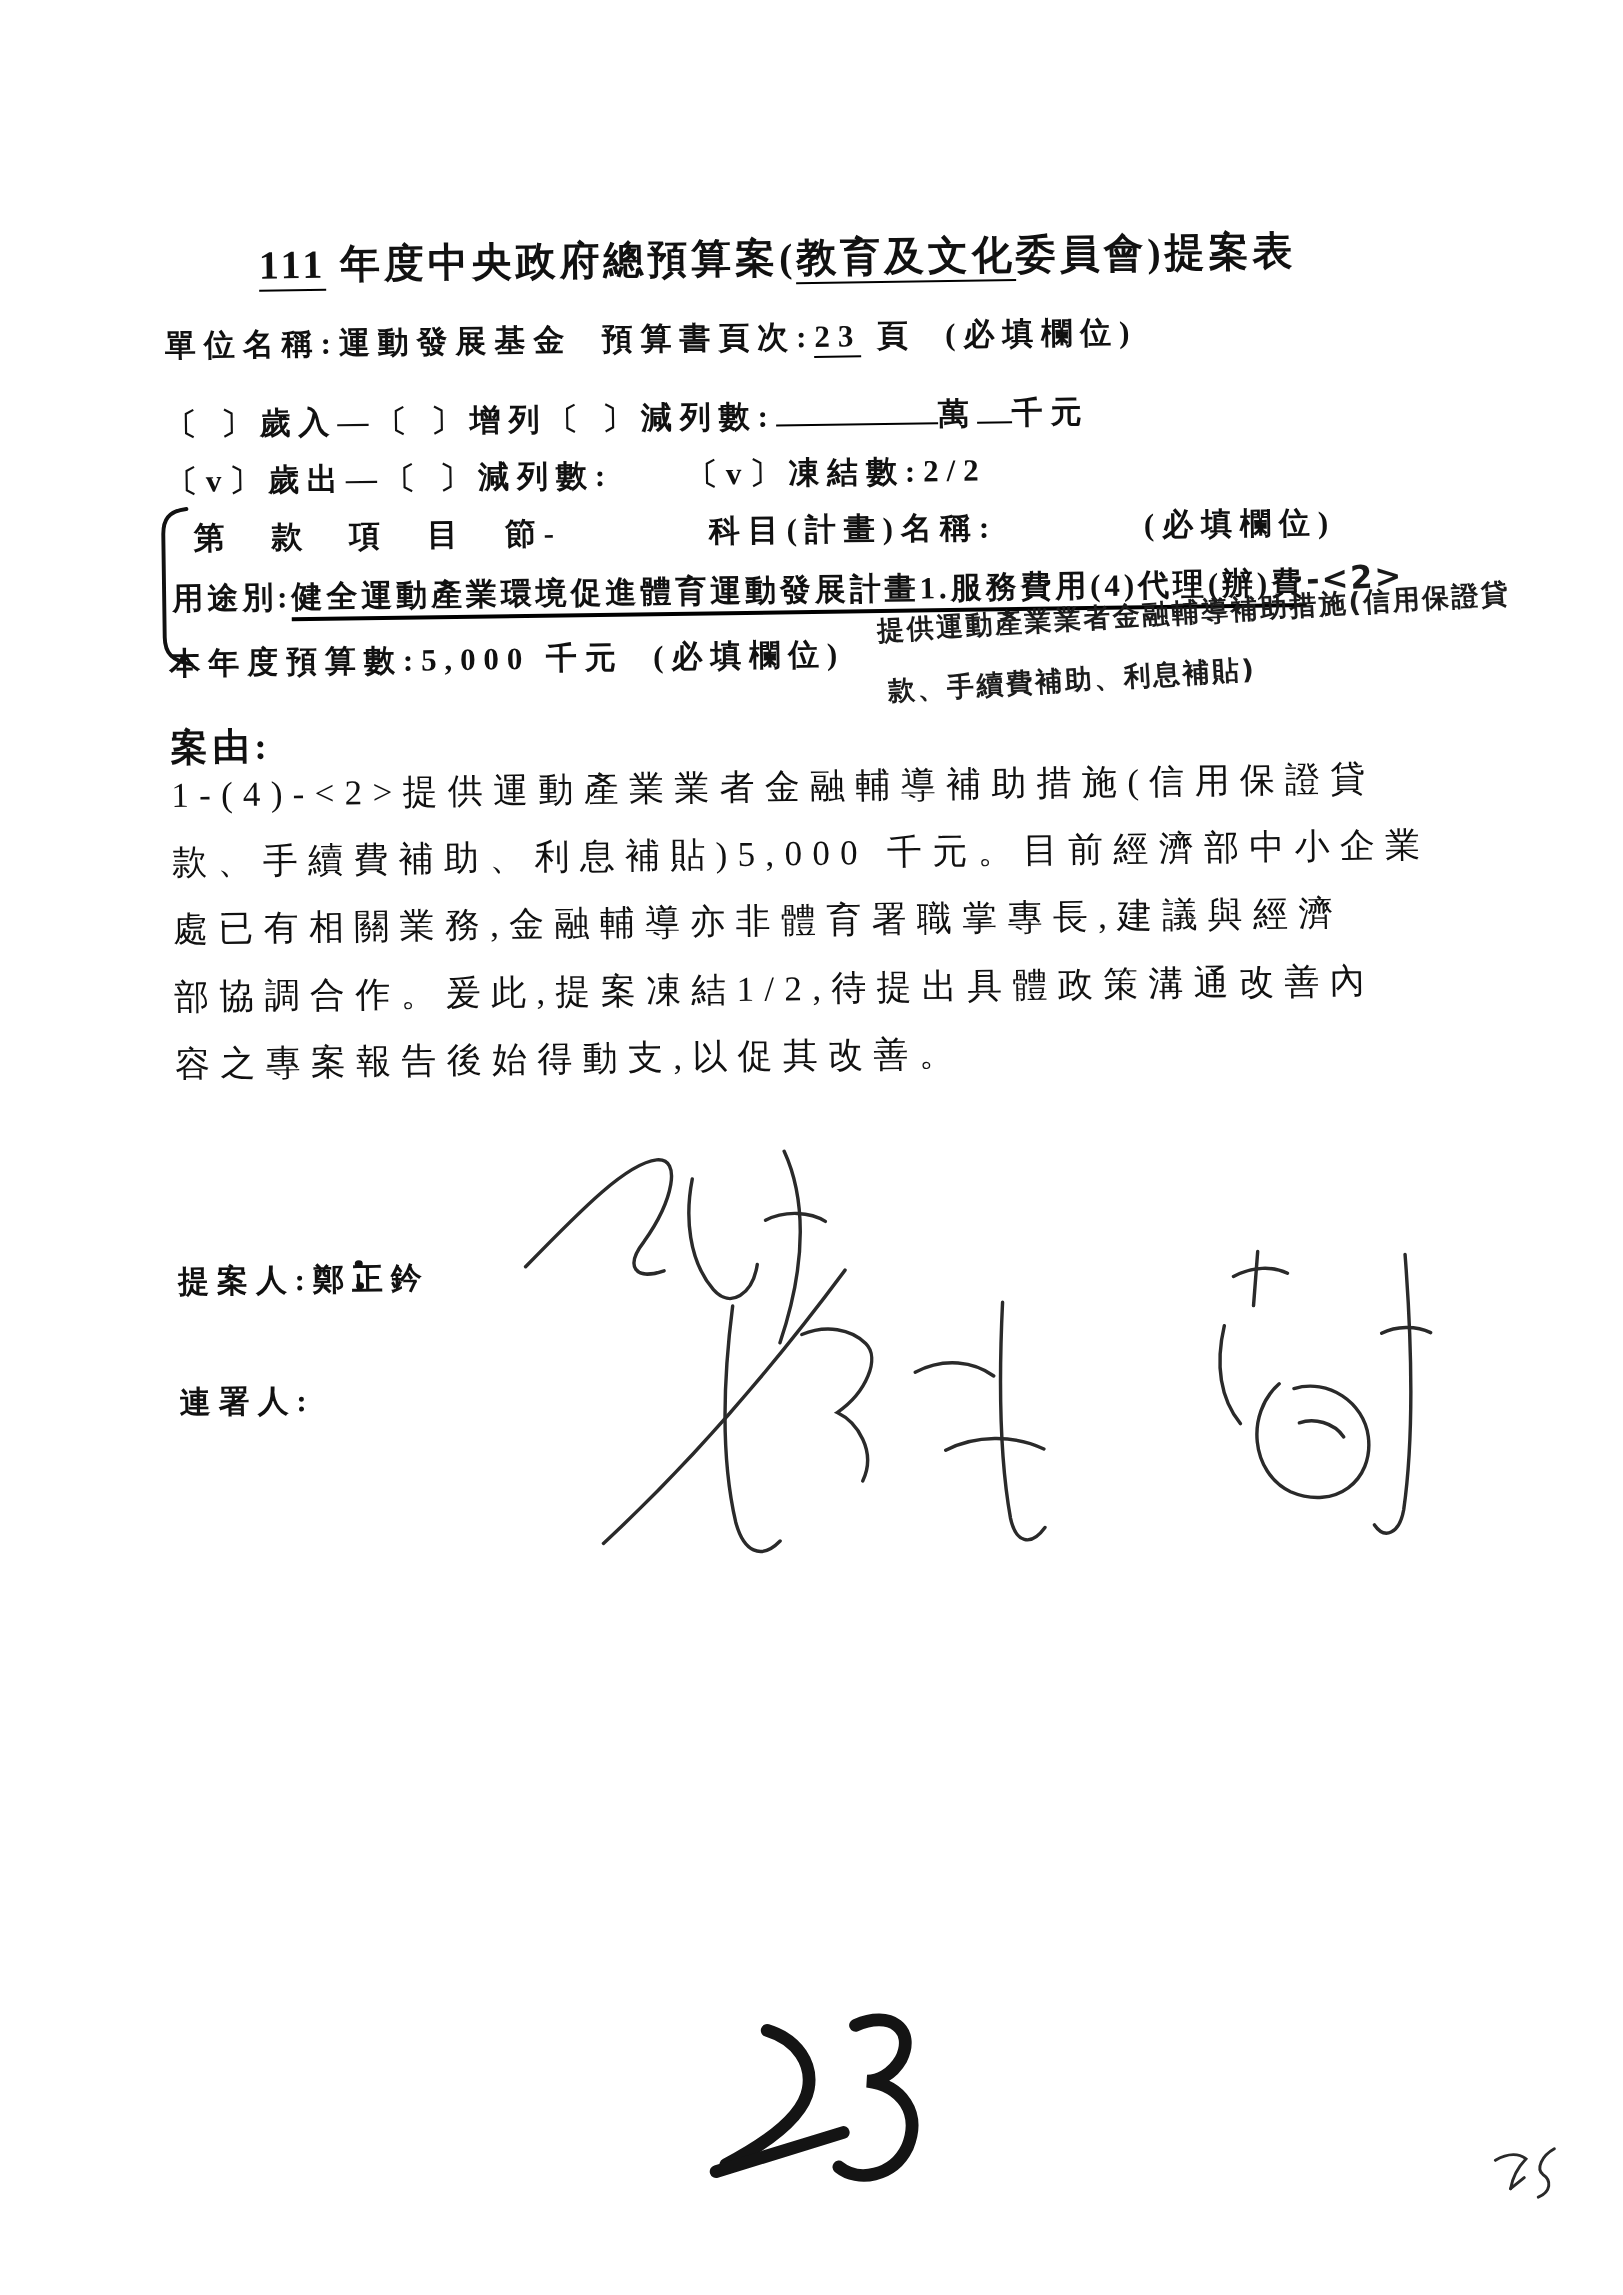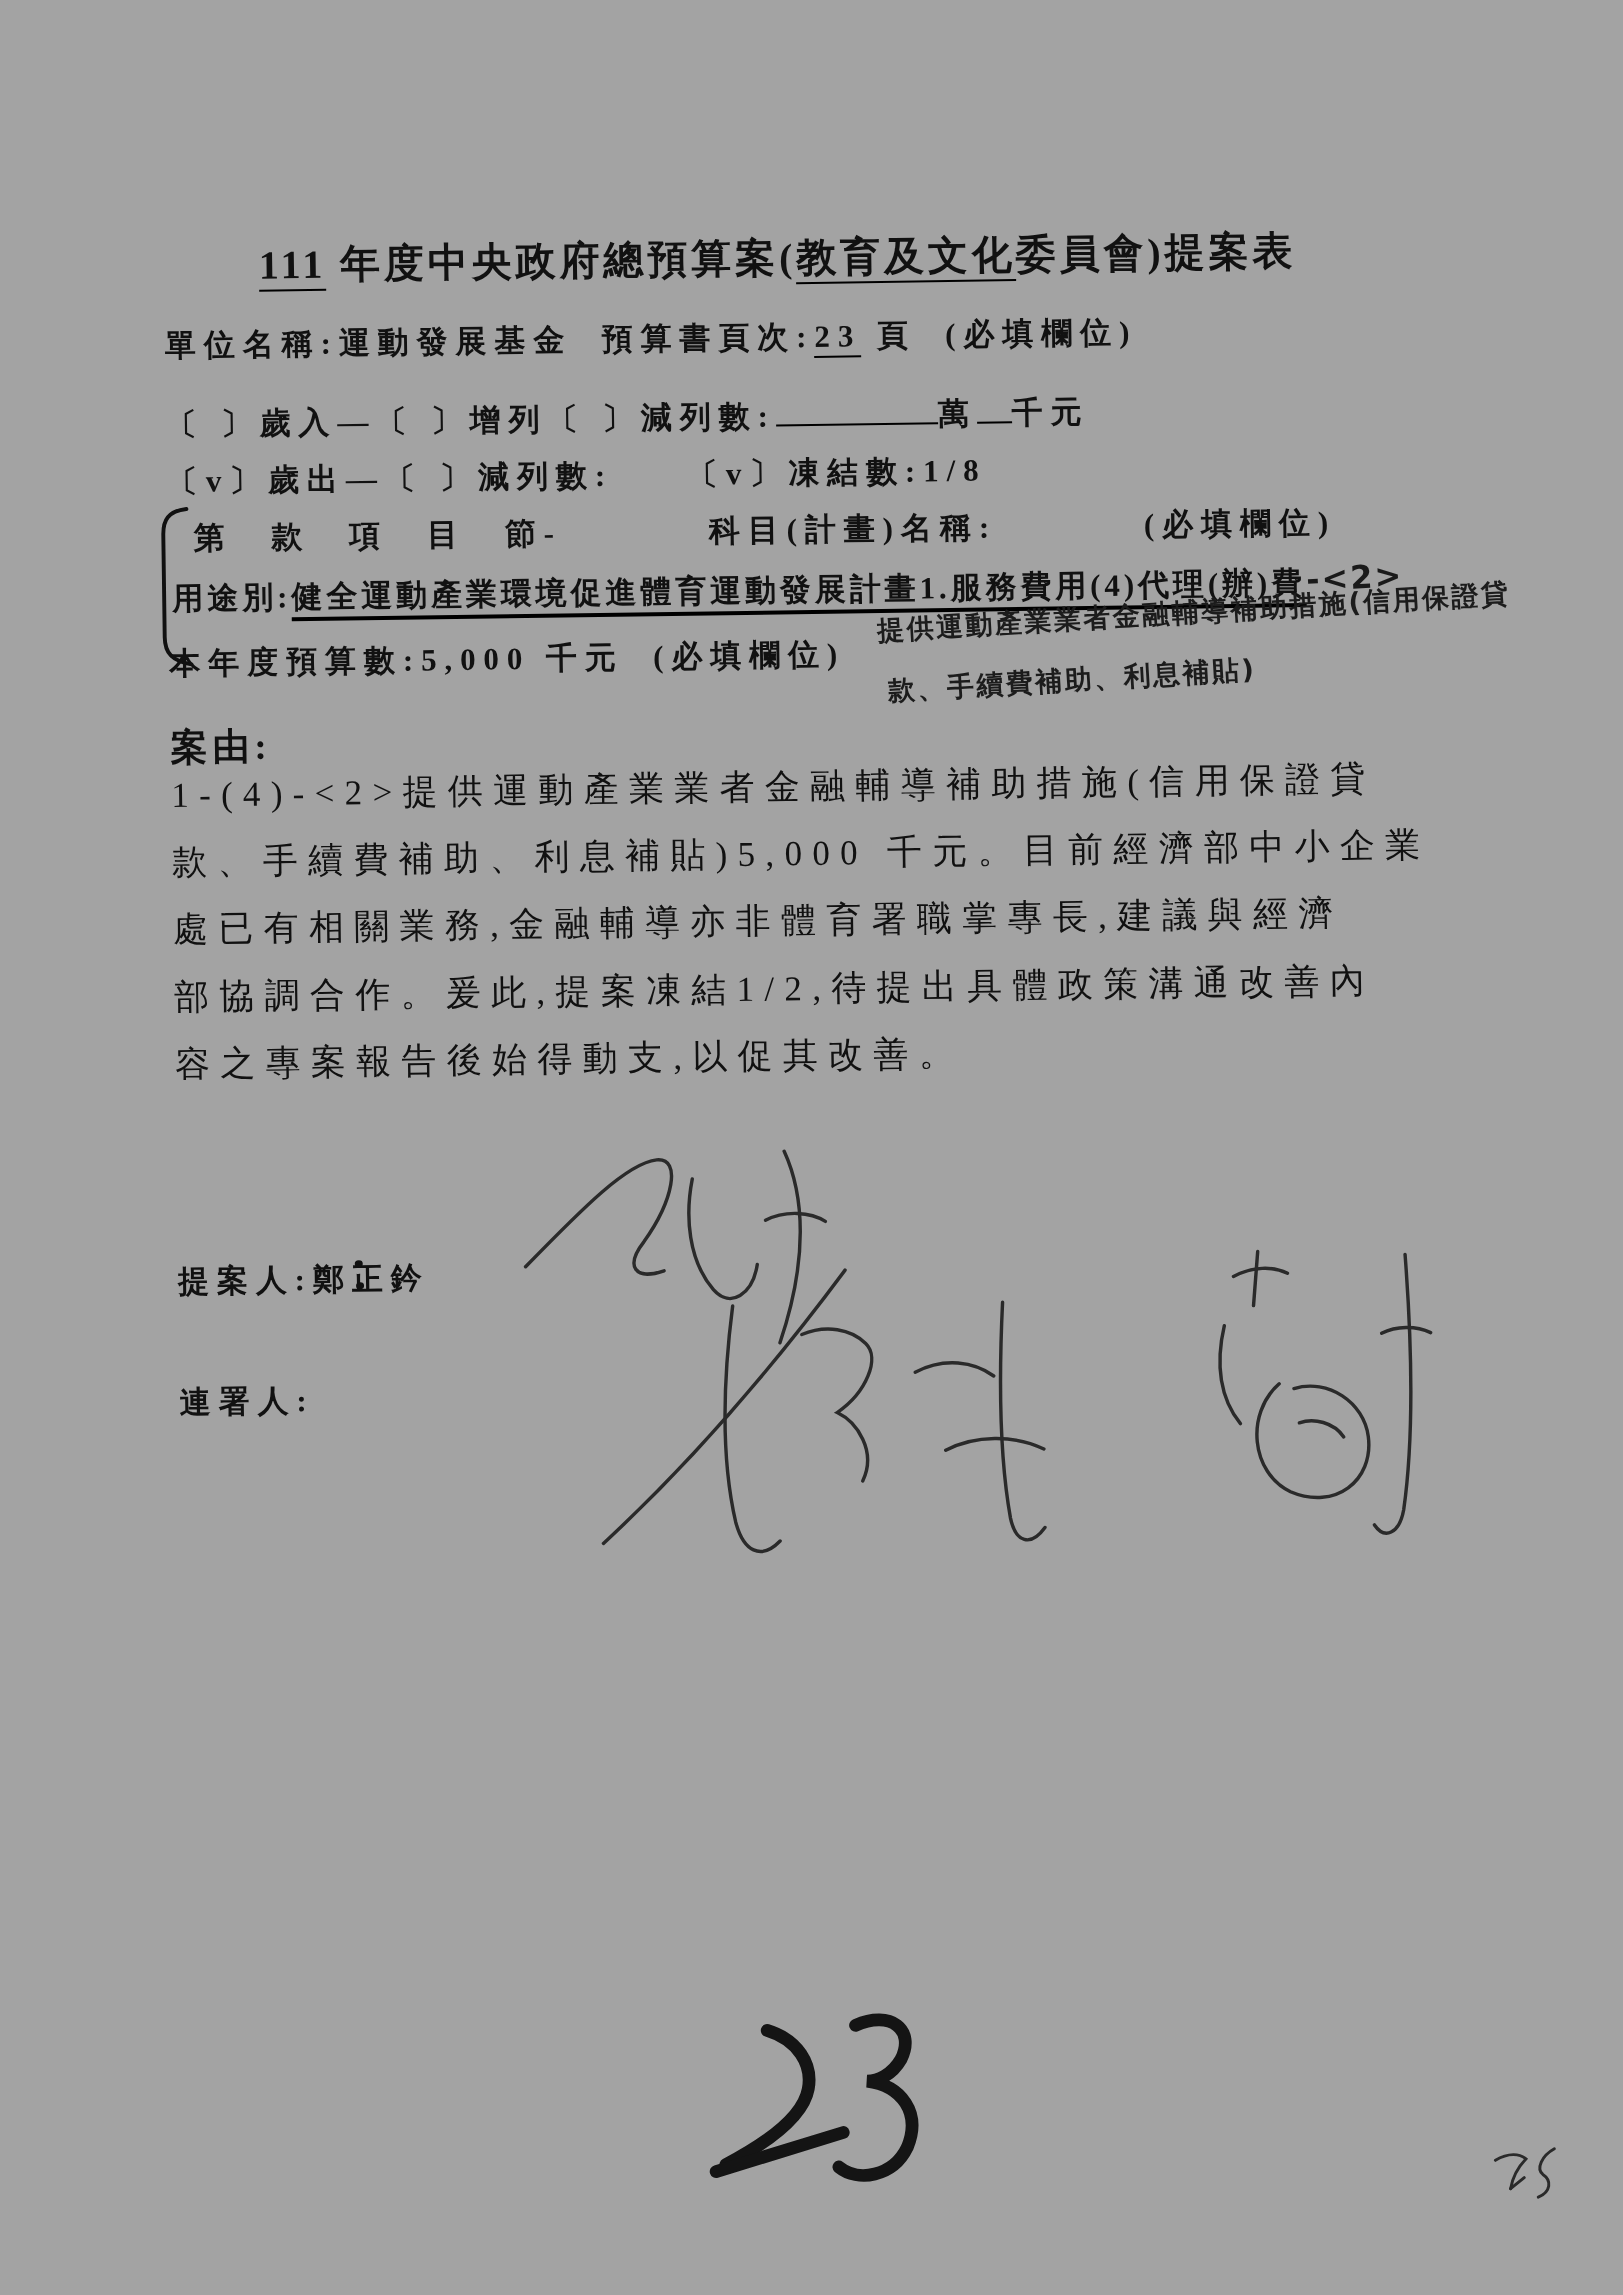--- a/index.html
+++ b/index.html
@@ -1,19 +1,19 @@
 <!DOCTYPE html>
 <html style="font-size:7.9px"><head>
 <meta charset="utf-8">
 <style>
   html,body{margin:0;padding:0;background:#e8e8e8;}
   .page{
     position:relative;
     width:1623px;height:2295px;
-    background:#a3a3a3;
+    background:#ffffff;
     overflow:hidden;
     font-family:"Liberation Serif","DejaVu Serif",serif;
     color:#111;
   }
   .content{position:absolute;left:0;top:0;width:100%;height:100%;
     transform:rotate(-0.8deg);transform-origin:50% 40%;}
   .abs{position:absolute;white-space:nowrap;}
   .title{
     font-size:40px;font-weight:bold;letter-spacing:3.9px;
   }
@@ -53,21 +53,21 @@
 
     <div class="abs formline" style="left:173px;top:316px;">
       <span>單位名稱:</span><span>運動發展基金</span><span class="gap-s"></span><span>預算書頁次:</span><span class="u">23</span><span> 頁</span><span class="gap-s"></span><span>(必填欄位)</span>
     </div>
 
     <div class="abs formline" style="left:173px;top:395px;">
       <span>〔 〕歲入—〔 〕增列〔 〕減列數:</span><span class="blank blank-long"></span><span>萬</span><span class="blank blank-short"></span><span>千元</span>
     </div>
 
     <div class="abs formline" style="left:173px;top:452px;">
-      <span>〔v〕歲出—〔 〕減列數:</span><span class="gap-m"></span><span>〔v〕凍結數:</span><span>1/8</span>
+      <span>〔v〕歲出—〔 〕減列數:</span><span class="gap-m"></span><span>〔v〕凍結數:</span><span>2/2</span>
     </div>
 
     <svg class="abs" style="left:156px;top:495px;" width="44" height="167" viewBox="0 0 90 340">
       <path d="M 74 10 C 36 14, 26 32, 26 62 L 26 272 C 26 304, 40 320, 80 328" fill="none" stroke="#111" stroke-width="8" stroke-linecap="round"></path>
     </svg>
 
     <div class="abs formline" style="left:199px;top:509px;">
       <span>第　款　項　目　節-</span><span class="gap-l"></span><span>科目(計畫)名稱:</span><span class="gap-l"></span><span>(必填欄位)</span>
     </div>
 

